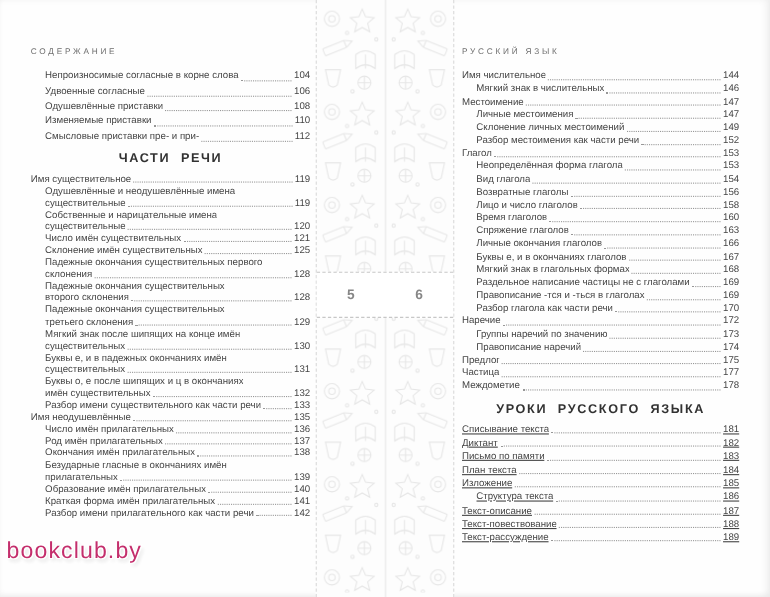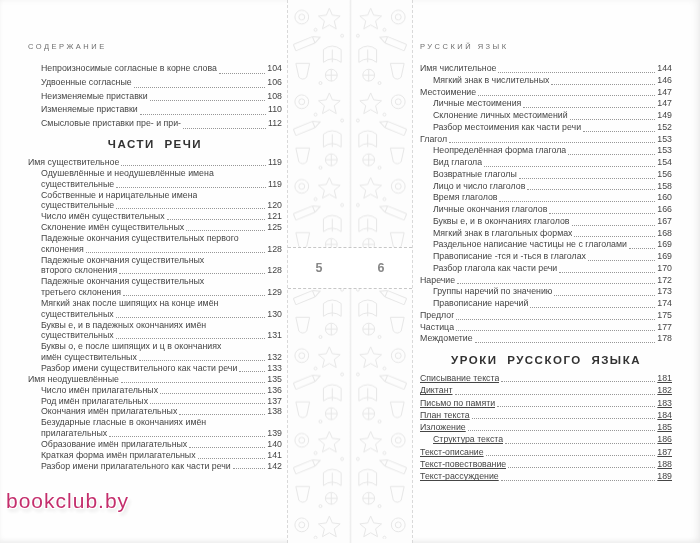--- a/index.html
+++ b/index.html
@@ -84,21 +84,21 @@
           <span class="t">Непроизносимые согласные в корне слова</span>
           <span class="dots"></span>
           <span class="pg">104</span>
         </div>
         <div class="line ind1">
           <span class="t">Удвоенные согласные</span>
           <span class="dots"></span>
           <span class="pg">106</span>
         </div>
         <div class="line ind1">
-          <span class="t">Неизменяемые приставки</span>
+          <span class="t">Одушевлённые приставки</span>
           <span class="dots"></span>
           <span class="pg">108</span>
         </div>
         <div class="line ind1">
           <span class="t">Изменяемые приставки</span>
           <span class="dots"></span>
           <span class="pg">110</span>
         </div>
         <div class="line ind1">
           <span class="t">Смысловые приставки пре- и при-</span>
@@ -332,20 +332,25 @@
           <span class="t">Лицо и число глаголов</span>
           <span class="dots"></span>
           <span class="pg">158</span>
         </div>
         <div class="line ind1">
           <span class="t">Время глаголов</span>
           <span class="dots"></span>
           <span class="pg">160</span>
         </div>
         <div class="line ind1">
+          <span class="t">Спряжение глаголов</span>
+          <span class="dots"></span>
+          <span class="pg">163</span>
+        </div>
+        <div class="line ind1">
           <span class="t">Личные окончания глаголов</span>
           <span class="dots"></span>
           <span class="pg">166</span>
         </div>
         <div class="line ind1">
           <span class="t">Буквы е, и в окончаниях глаголов</span>
           <span class="dots"></span>
           <span class="pg">167</span>
         </div>
         <div class="line ind1">

